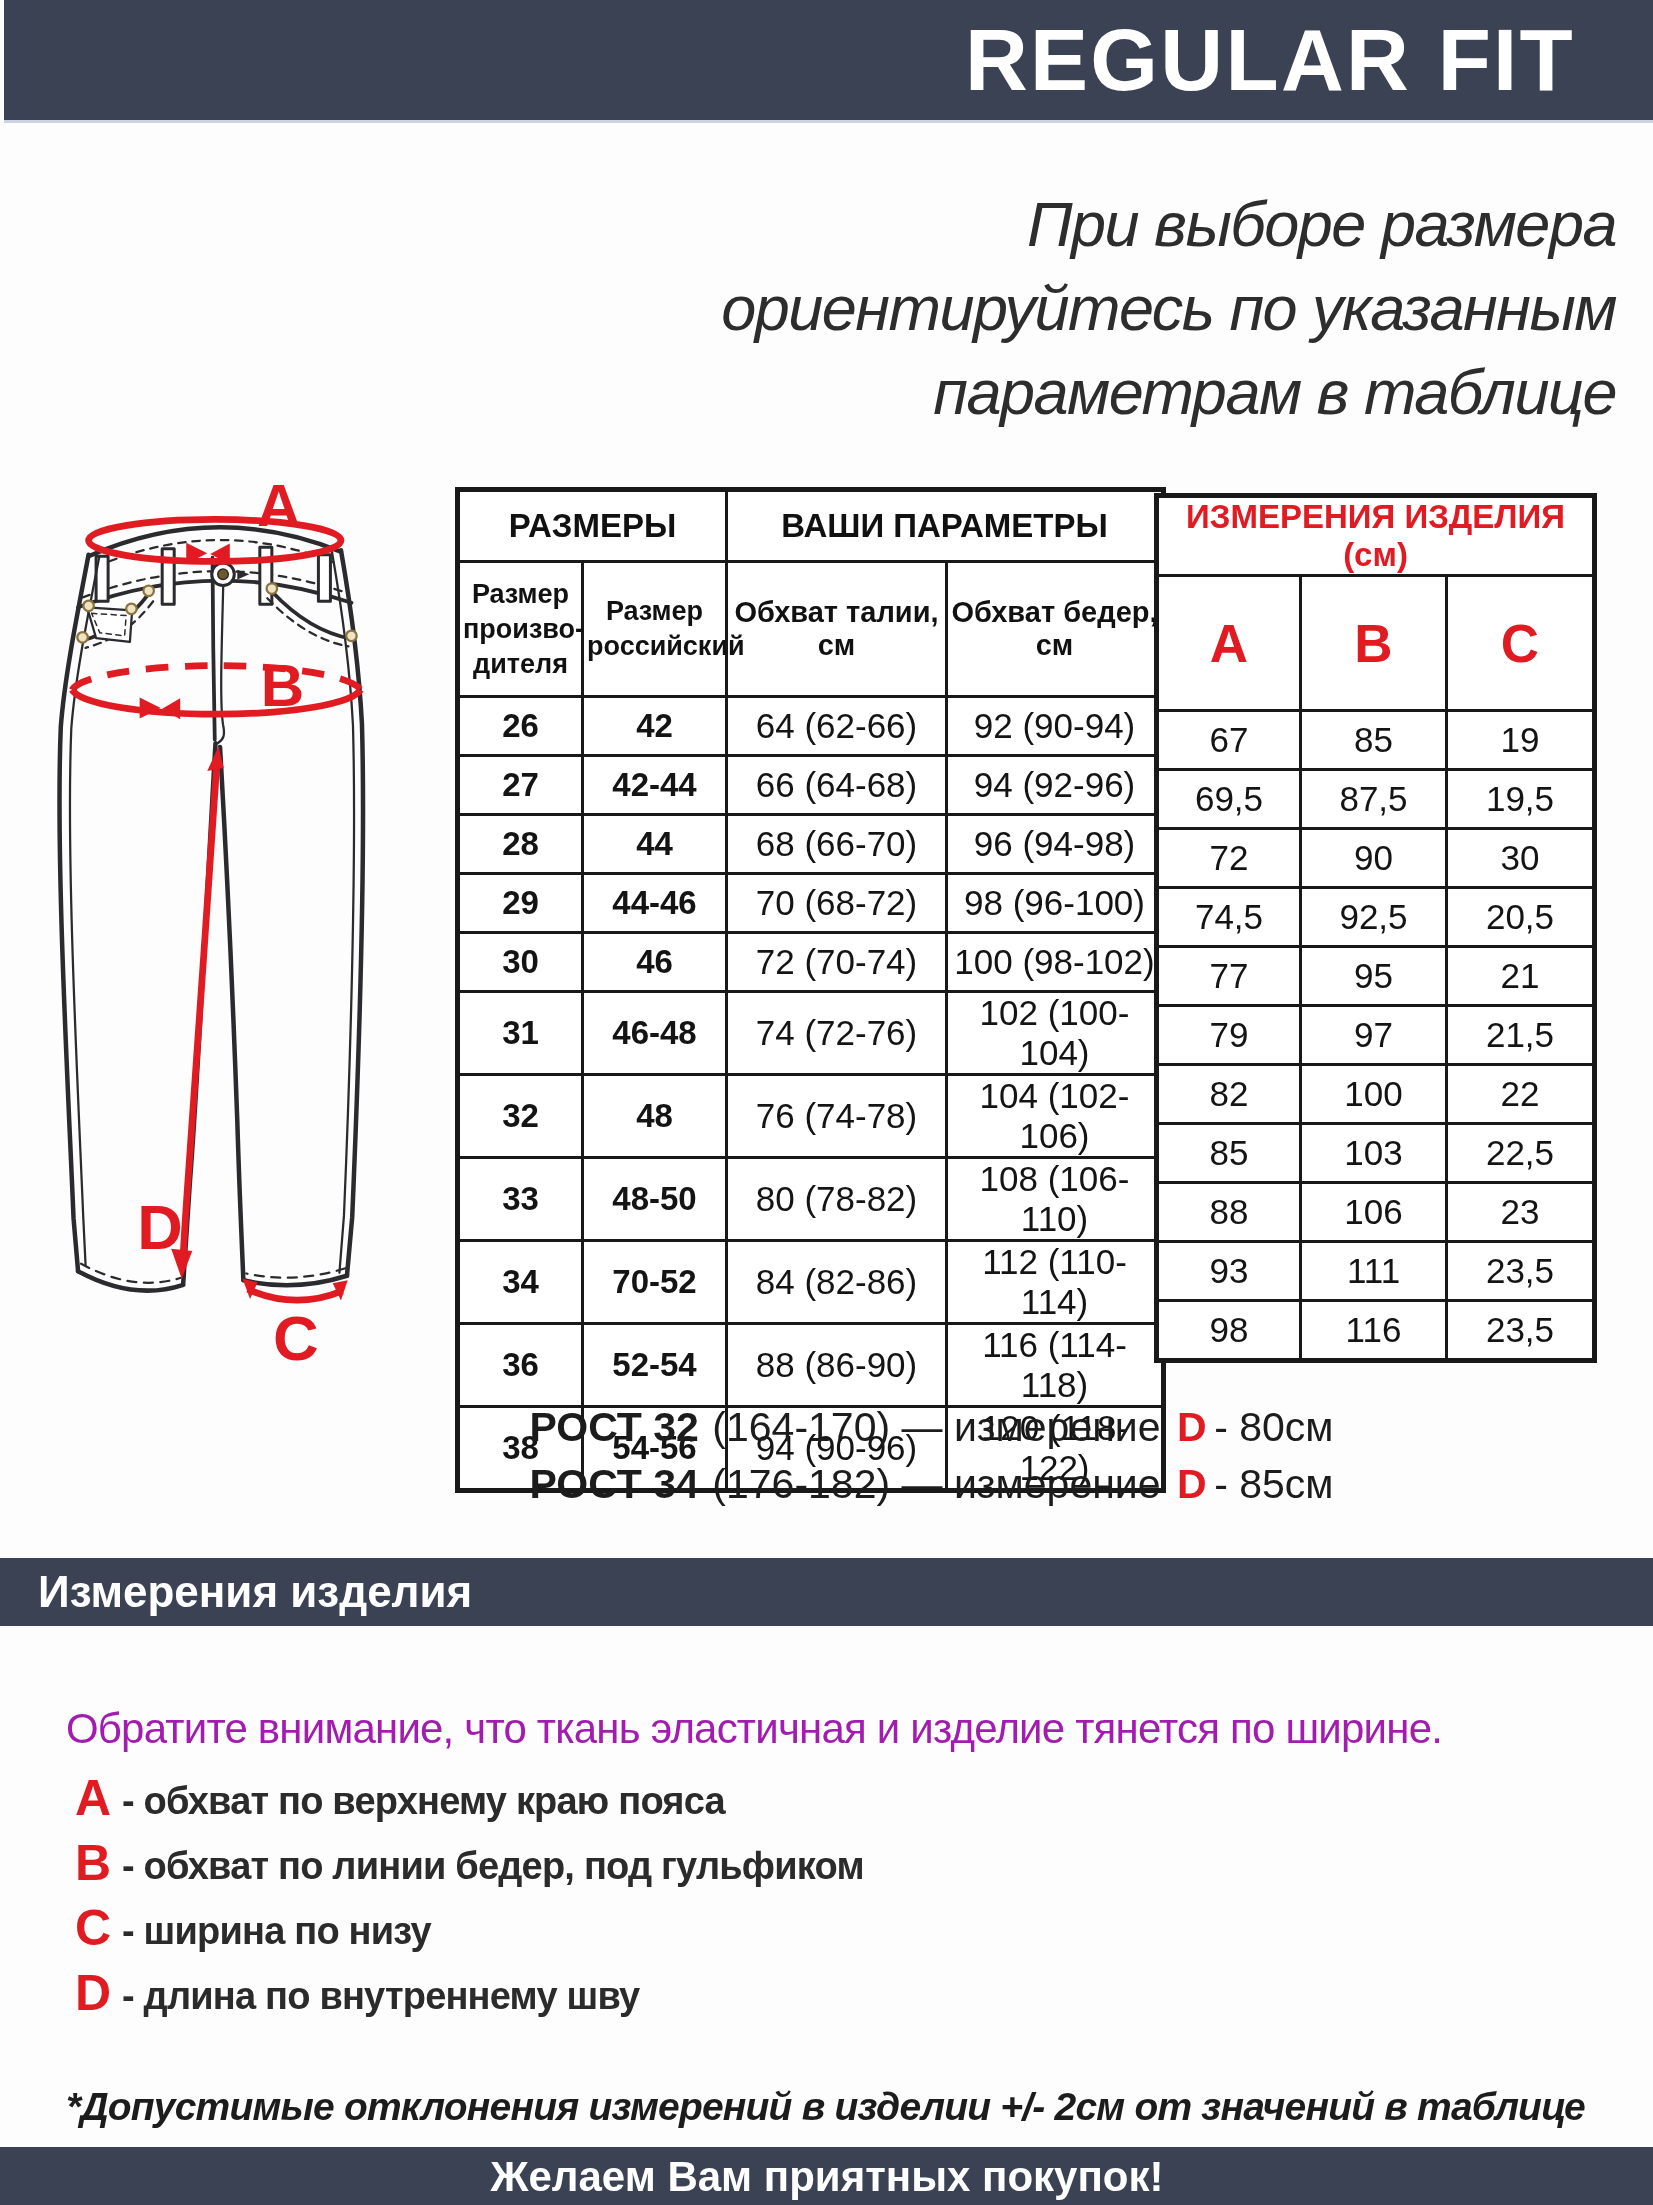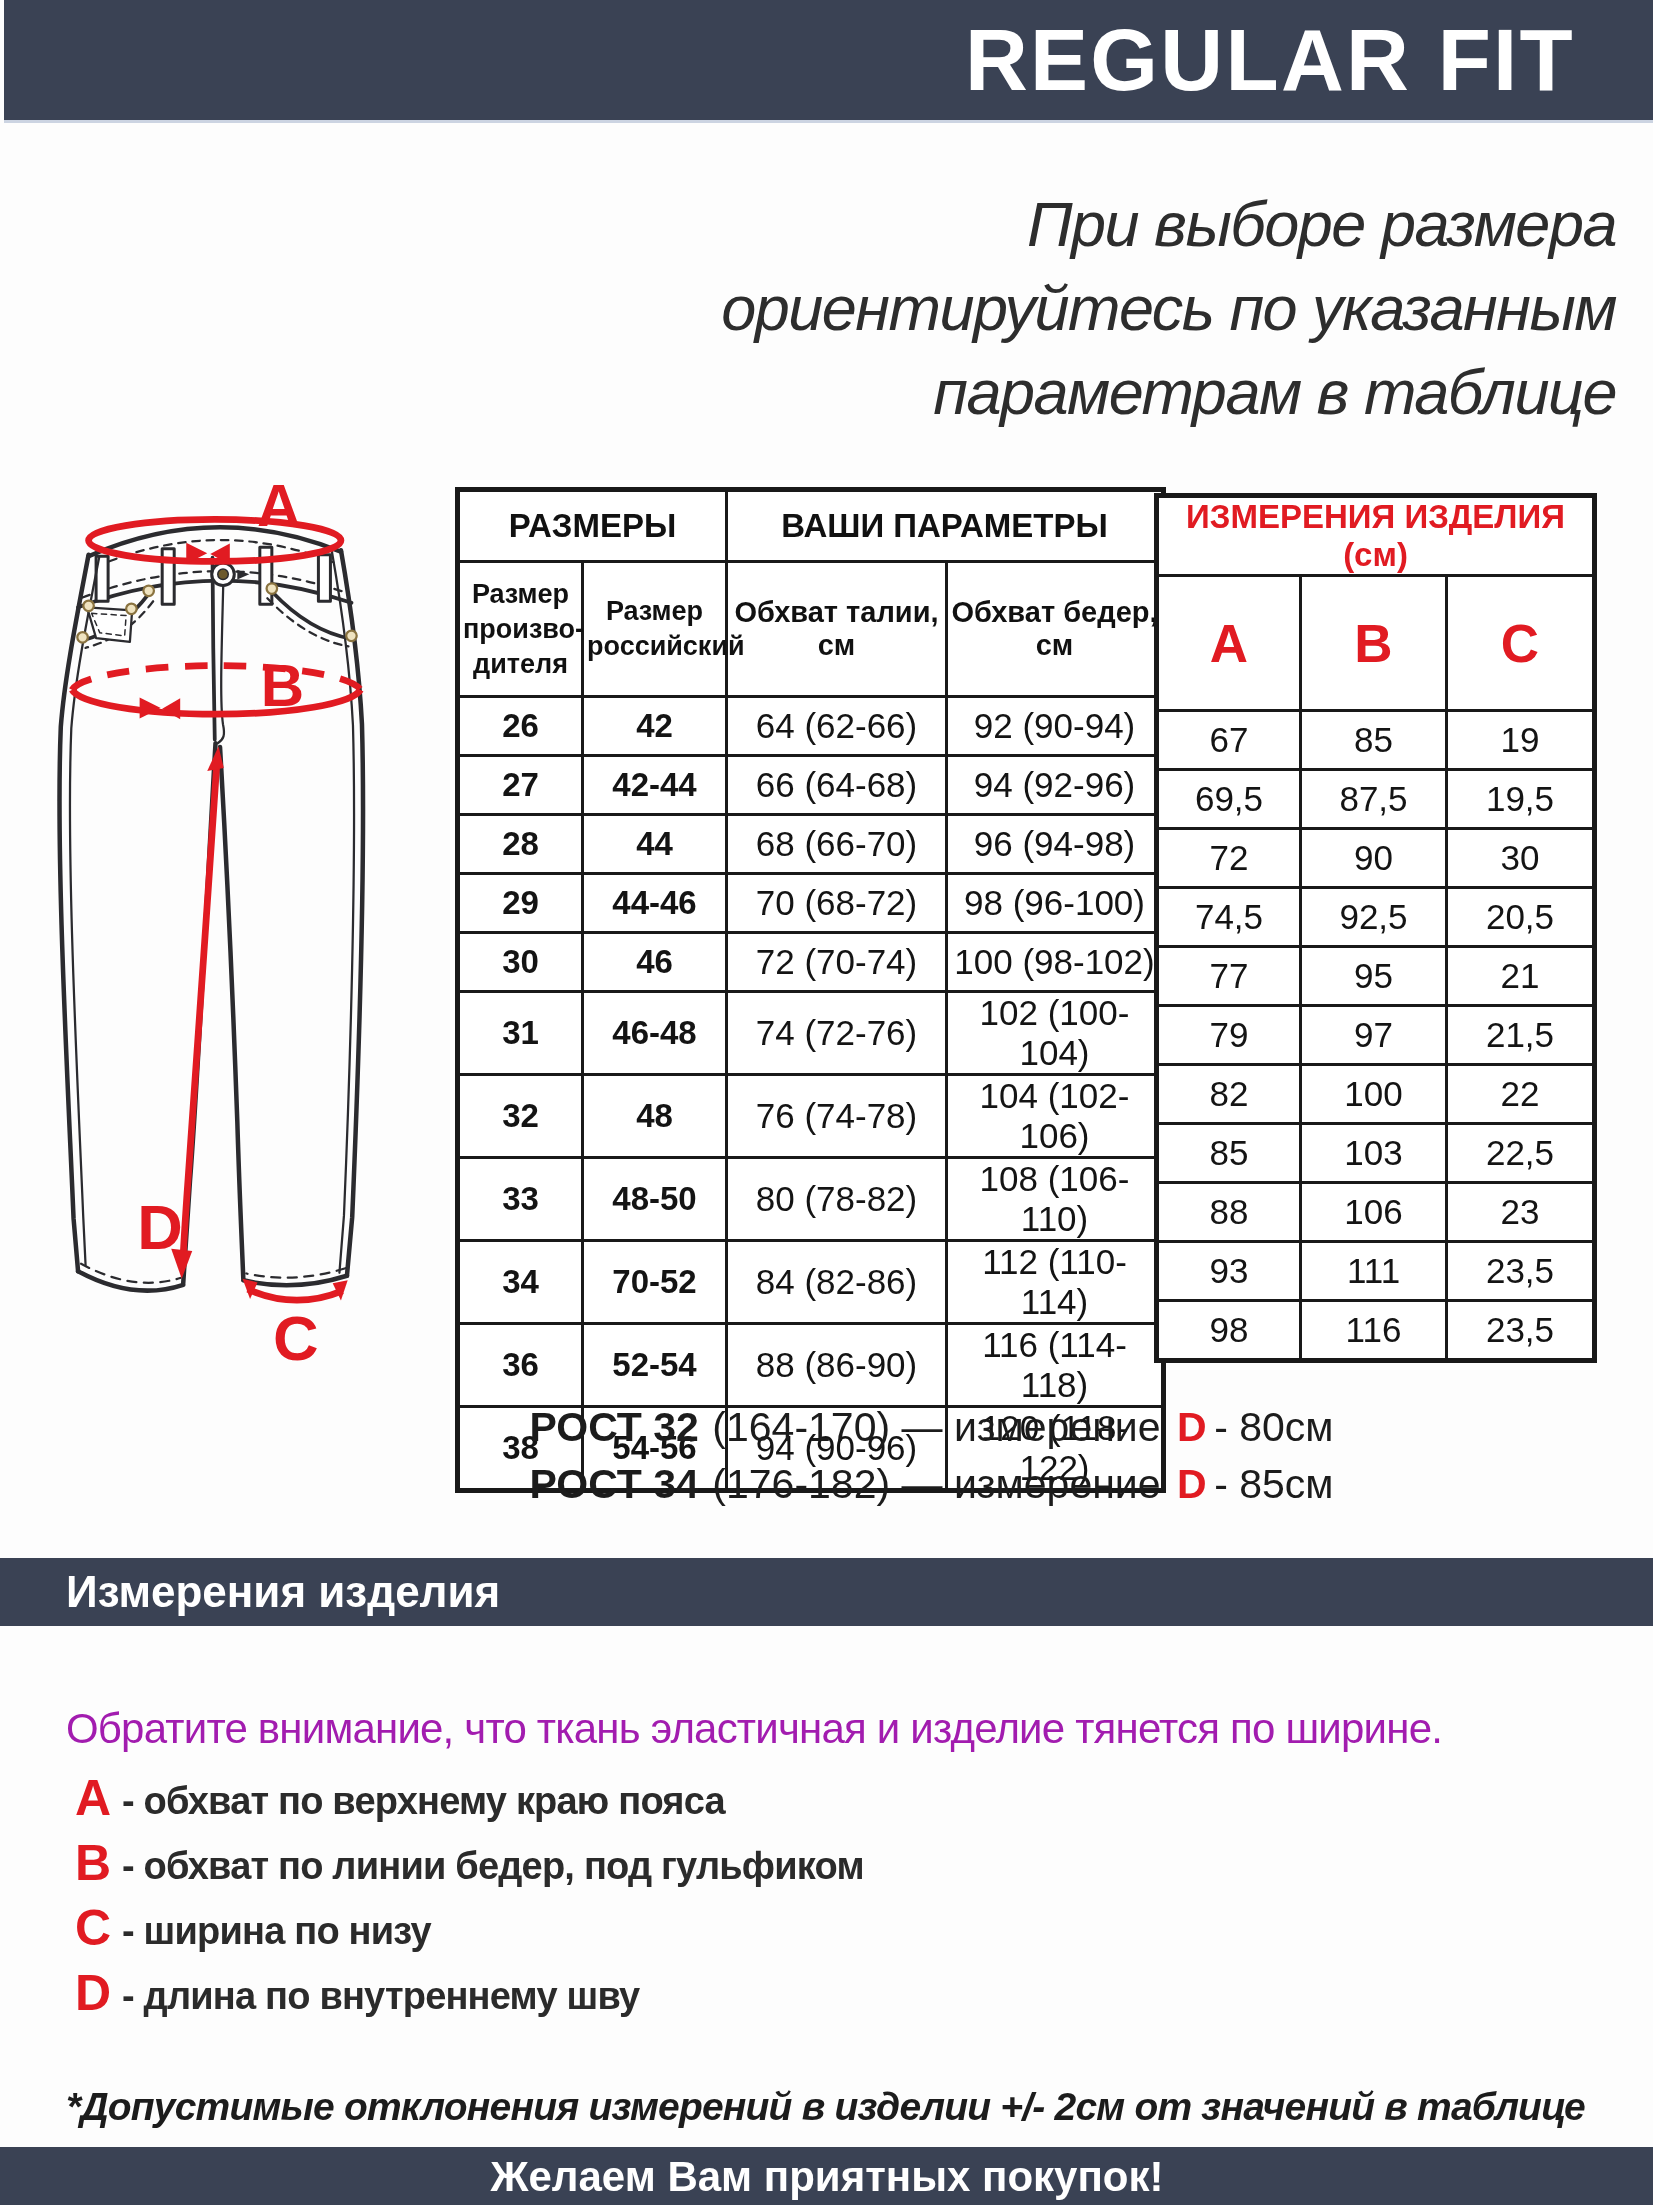--- a/index.html
+++ b/index.html
@@ -5,21 +5,21 @@
   html,body{margin:0;padding:0;background:#ffffff;}
   .page{position:relative;width:1654px;height:2205px;background:#fdfdfd;
         font-family:"Liberation Sans",sans-serif;color:#1c1c1c;overflow:hidden;}
 
   
   .top-banner{position:absolute;left:4px;top:0;width:100%;height:123px;background:#3a4254;
       border-bottom:3.8px solid #ccd4e2;display:flex;align-items:center;justify-content:flex-end;
       padding-right:83px;box-sizing:border-box;}
   .top-banner .t{color:#fff;font-weight:700;font-size:87px;letter-spacing:2.3px;}
   .section-banner{position:absolute;left:0;top:1558px;width:100%;height:68px;background:#3a4254;
-      display:flex;align-items:center;padding-left:66px;box-sizing:border-box;}
+      display:flex;align-items:center;padding-left:38px;box-sizing:border-box;}
   .section-banner .t{color:#fff;font-weight:700;font-size:44px;}
   .bottom-banner{position:absolute;left:0;top:2147px;width:100%;height:59px;background:#3a4254;
       display:flex;align-items:center;justify-content:center;}
   .bottom-banner .t{color:#fff;font-weight:700;font-size:42px;}
 
   
   .intro-title{position:absolute;left:68px;top:182px;width:1548px;text-align:right;
       font-style:italic;font-size:63px;line-height:84px;color:#2d2d2d;white-space:pre-line;
       letter-spacing:-1.5px;}
 

